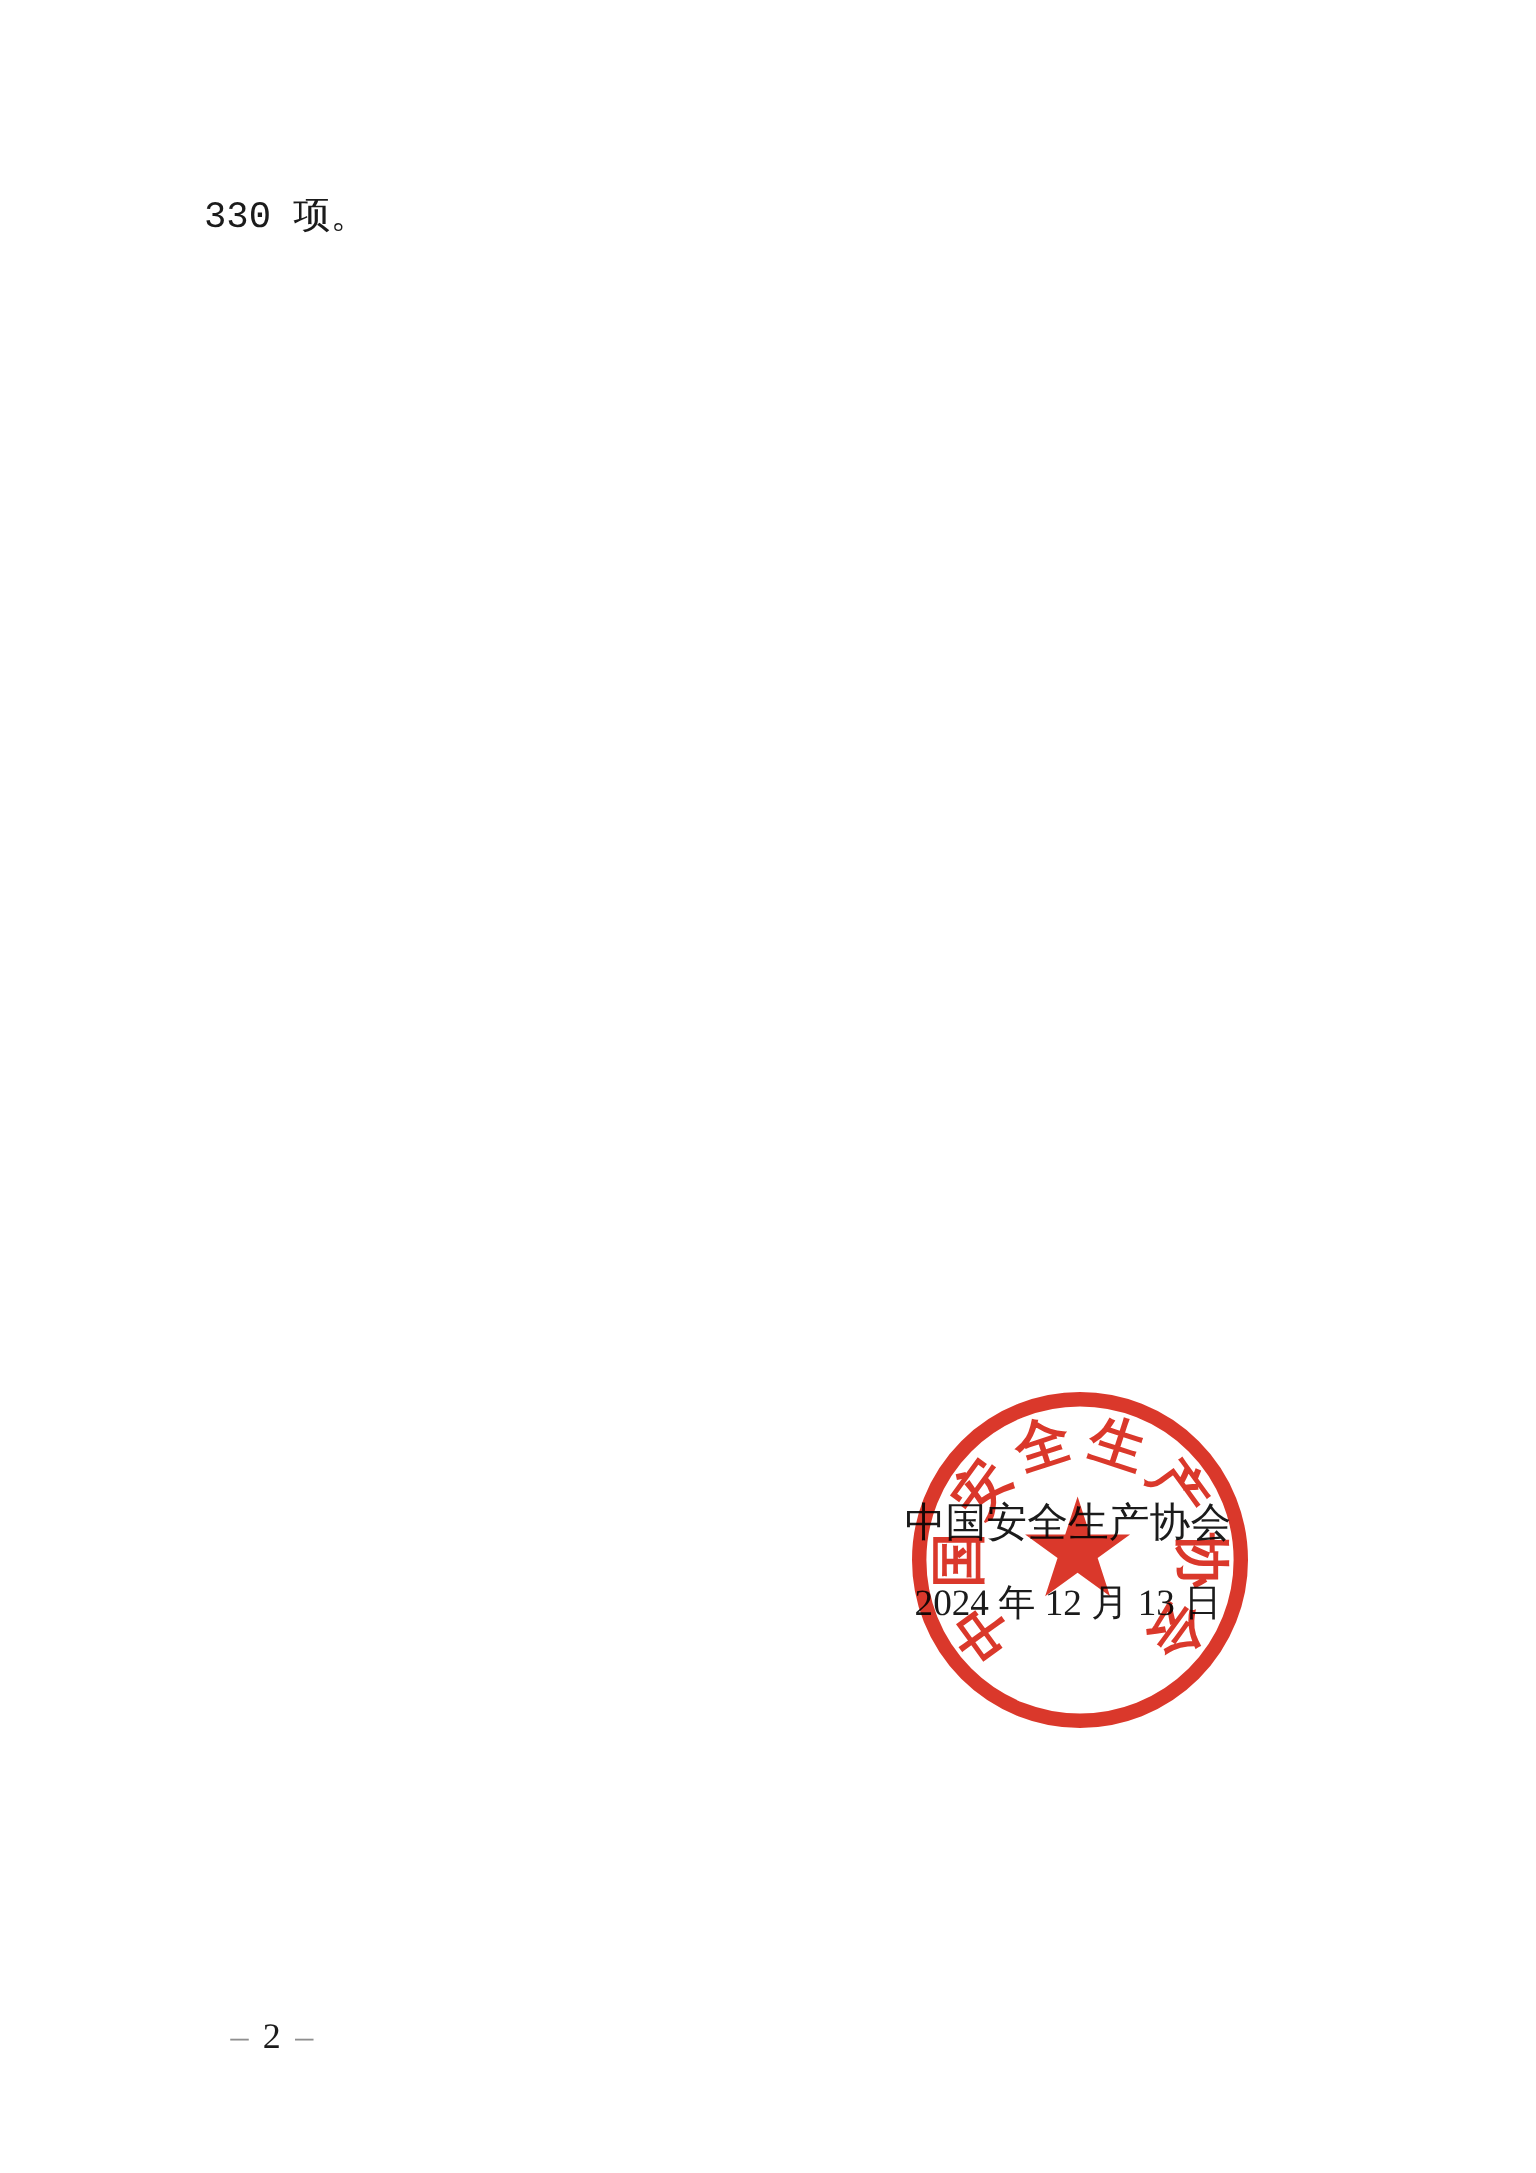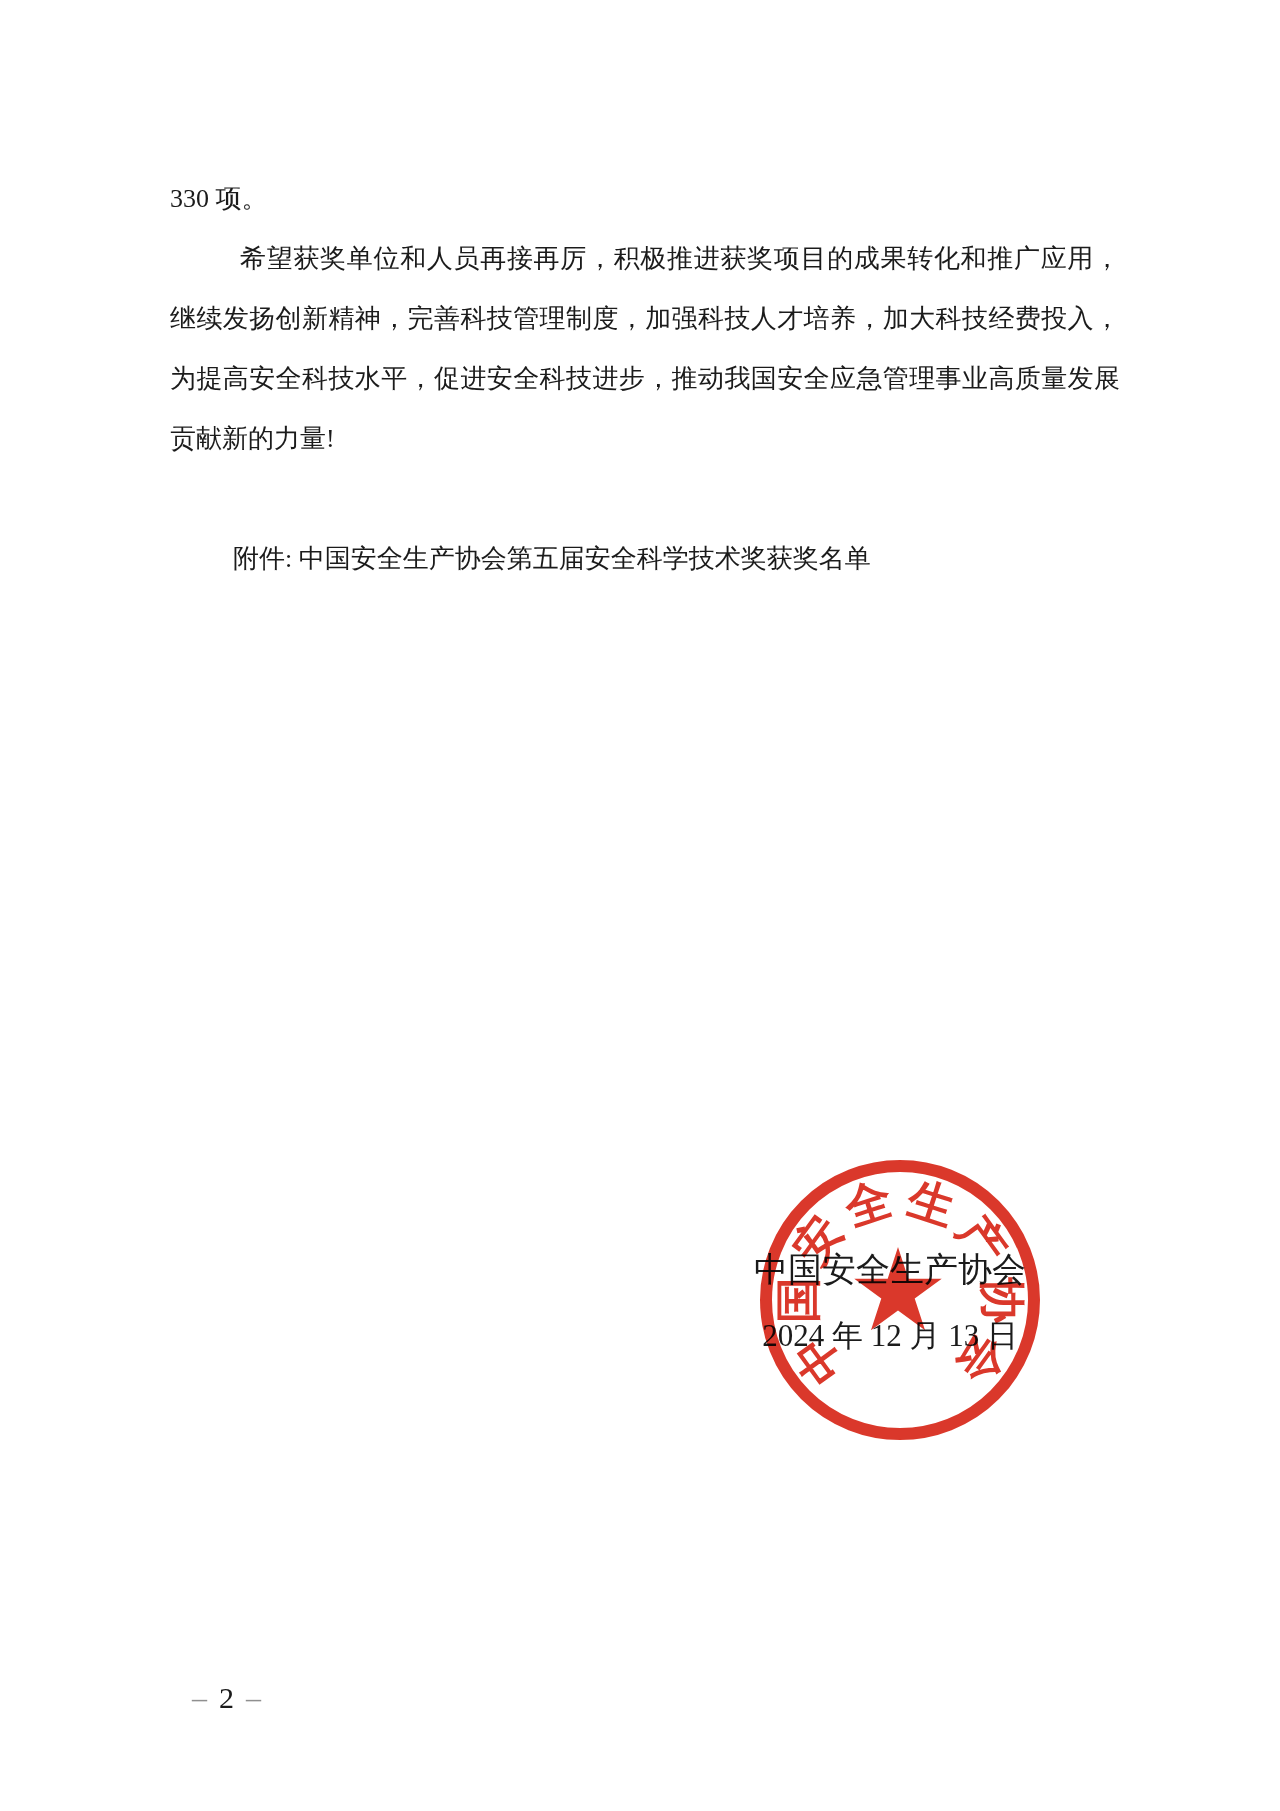--- a/index.html
+++ b/index.html
@@ -9,26 +9,27 @@
     width: 1280px;
     height: 1811px;
     background: #ffffff;
     overflow: hidden;
     font-family: "Liberation Serif", "DejaVu Serif", serif;
     color: #1b1b1b;
   }
   .body-text {
     position: absolute;
     left: 170px;
-    top: 169px;
+    top: 152px;
     width: 950px;
-    font-size: 26px;
+    font-size: 31px;
     line-height: 60px;
     text-align: justify;
     text-justify: inter-ideograph;
+    font-family: Liberation Mono, monospace;
   }
   .para { margin: 0; }
   .para.indent { text-indent: 70px; }
   .attachment {
     margin-top: 60px;
     text-indent: 63px;
     white-space: nowrap;
     text-align: left;
   }
   .signature {
@@ -75,22 +76,20 @@
   .footer .dash { color: #8f8f8f; }
   .footer .num { margin: 0 12px; }
 </style>
 </head>
 <body>
 
 <div class="page">
 
   <div class="body-text">
     <p class="para">330 项。</p>
-    <p class="para indent">希望获奖单位和人员再接再厉，积极推进获奖项目的成果转化和推广应用，继续发扬创新精神，完善科技管理制度，加强科技人才培养，加大科技经费投入，为提高安全科技水平，促进安全科技进步，推动我国安全应急管理事业高质量发展贡献新的力量!</p>
-    <p class="para attachment">附件: 中国安全生产协会第五届安全科学技术奖获奖名单</p>
   </div>
 
   <div class="signature">
     <div class="sig-org">中国安全生产协会</div>
     <div class="sig-date">2024 年 12 月 13 日</div>
   </div>
 
   <div class="seal">
     <svg viewBox="-150 -150 300 300" width="300" height="300">
       <circle id="seal-ring" cx="0" cy="0" r="134" fill="none" stroke-width="12" stroke="#d8291a"></circle>

